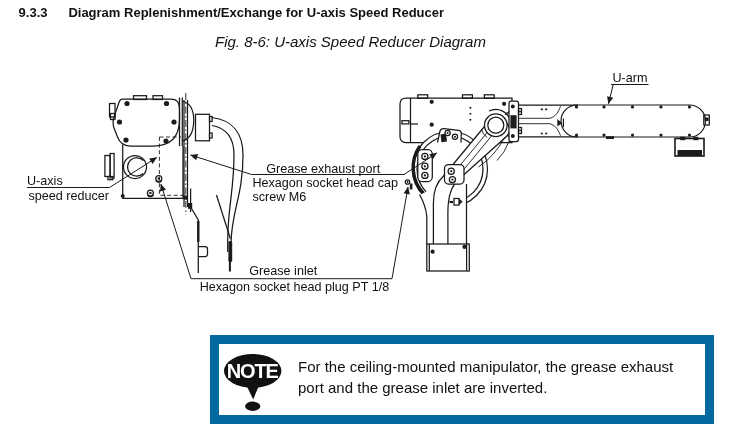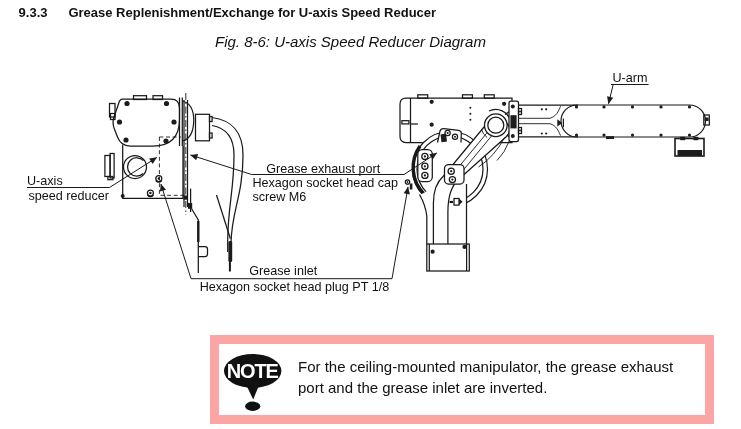--- a/index.html
+++ b/index.html
@@ -1,26 +1,26 @@
 <!DOCTYPE html>
 <html><head>
 <meta charset="utf-8">
 <style>
   html,body{margin:0;padding:0;background:#fff;}
   body{width:741px;height:429px;position:relative;font-family:"Liberation Sans",sans-serif;overflow:hidden;}
   .h1{position:absolute;left:18.6px;top:5.2px;font-size:13px;font-weight:bold;color:#111;white-space:nowrap;}
   .h1 .t{position:absolute;left:49.8px;top:0;}
   .cap{position:absolute;left:215px;top:33.4px;font-size:15px;font-style:italic;color:#111;white-space:nowrap;}
-  .note{position:absolute;left:210px;top:335px;width:486px;height:71px;border:9px solid #fca5a5;background:#fff;}
+  .note{position:absolute;left:210px;top:335px;width:486px;height:71px;border:9px solid #0369a1;background:#fff;}
   .ntext{position:absolute;left:79px;top:11.5px;font-size:15px;line-height:21px;color:#111;}
   svg{position:absolute;left:0;top:0;}
 </style>
 </head>
 <body>
-<div class="h1">9.3.3<span class="t">Grease Replenishment/Exchange for U-axis Speed Reducer</span></div>
+<div class="h1">9.3.3<span class="t">Diagram Replenishment/Exchange for U-axis Speed Reducer</span></div>
 <div class="cap">Fig. 8-6: U-axis Speed Reducer Diagram</div>
 
 <svg width="741" height="340" viewBox="0 0 741 340" fill="none" stroke="#191919" stroke-width="1.25">
 <defs>
 <marker id="ah" viewBox="0 0 10 10" refX="9.2" refY="5" markerWidth="10" markerHeight="8" orient="auto-start-reverse">
   <path d="M0.5,1 L9.5,5 L0.5,9 z" fill="#1c1c1c" stroke="none"></path>
 </marker>
 </defs>
 
 <g id="left">

